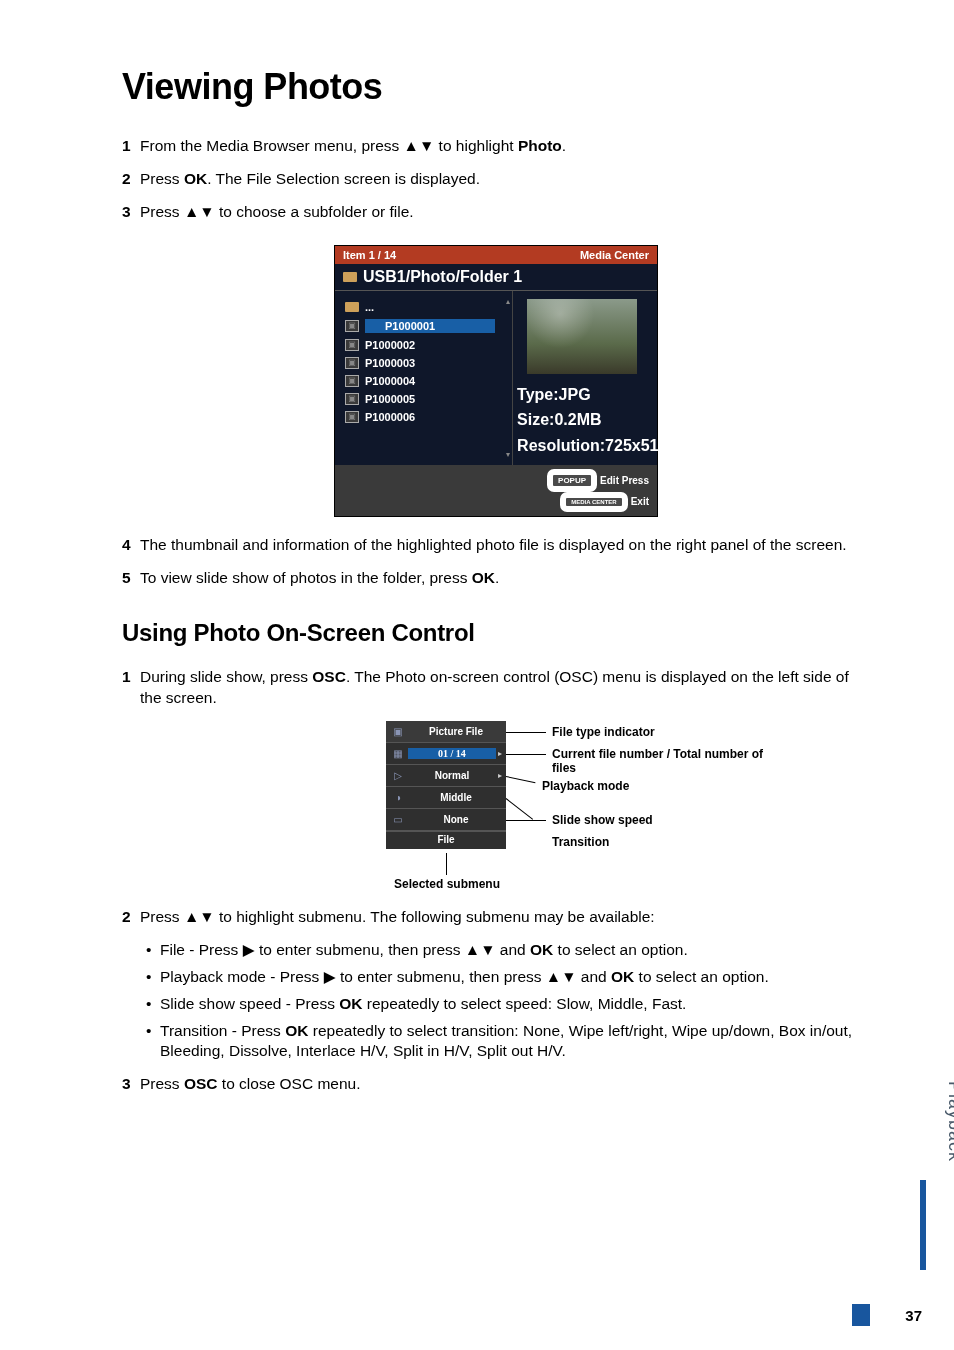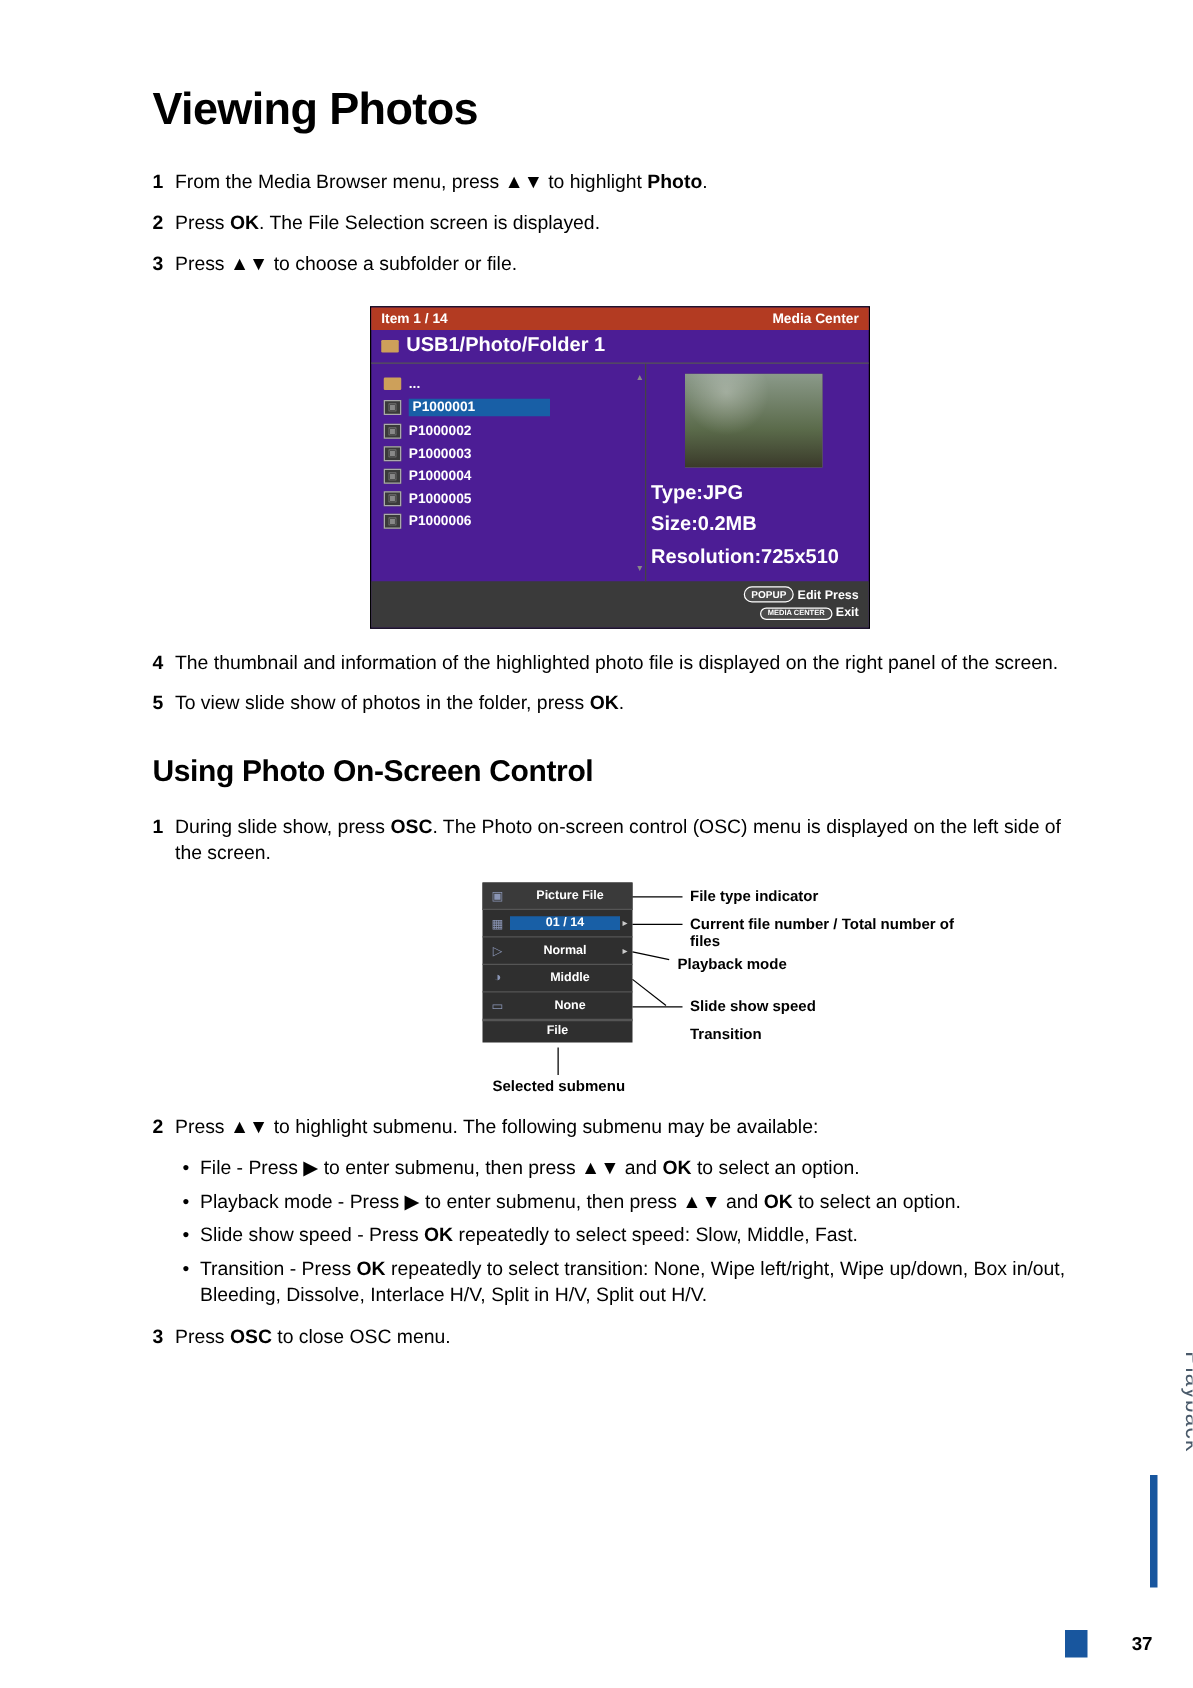--- a/index.html
+++ b/index.html
@@ -51,23 +51,23 @@
     display: flex;
     font-size: 15.5px;
     line-height: 1.35;
     margin-bottom: 6px;
   }
   .bullets .row .dot { width: 14px; flex: none; }
   .bullets .row .bt { flex: 1; }
 
   
   .shot1 {
-    width: 400px;
+    width: 324px;
     margin: 22px auto 18px;
-    background: #4c1d95;
+    background: #0f172a;
     color: #fff;
     font-size: 11px;
     border: 1px solid #000;
   }
   .shot1 .hdr {
     background: #b33b22;
     padding: 3px 8px;
     display: flex;
     justify-content: space-between;
     font-weight: bold;
@@ -97,21 +97,21 @@
   }
   .shot1 .file {
     display: flex;
     align-items: center;
     gap: 6px;
     padding: 2px 2px;
     margin: 2px 0;
   }
   .shot1 .file.sel .lbl {
     background: #185fa6;
-    padding: 1px 60px 1px 3px;
+    padding: 1px 60px 1px 20px;
   }
   .shot1 .fico {
     width: 14px; height: 12px;
     border: 1px solid #aaa;
     display: inline-flex;
     align-items: center;
     justify-content: center;
     font-size: 8px;
     color: #888;
     background: #3a3a3a;
@@ -152,21 +152,21 @@
   .shot1 .ftr {
     background: #3a3a3a;
     padding: 4px 8px;
     text-align: right;
     font-weight: bold;
     font-size: 10px;
     line-height: 1.4;
   }
   .shot1 .pill {
     display: inline-block;
-    border: 1px solid #ffffff;
+    border: 6px solid #ffffff;
     border-radius: 7px;
     padding: 0 5px;
     font-size: 8px;
     margin-right: 3px;
     vertical-align: 1px;
     background: #4a4a4a;
   }
 
   
   .shot2wrap {
@@ -195,21 +195,21 @@
     color: #8a95b5;
     font-size: 10px;
   }
   .osc .val {
     flex: 1;
     text-align: center;
     font-weight: bold;
     font-size: 10px;
   }
   .osc .row.top { background: #3a3a3a; }
-  .osc .row.sel .val { background: #185fa6; padding: 0 4px; }
+  .osc .row.sel .val { background: #185fa6; padding: 0 4px; font-family: Liberation Serif, serif; }
   .osc .sfile {
     height: 18px;
     text-align: center;
     font-weight: bold;
     border-top: 1px solid #555;
     padding-top: 2px;
     font-size: 10px;
   }
   .leader {
     position: absolute;

